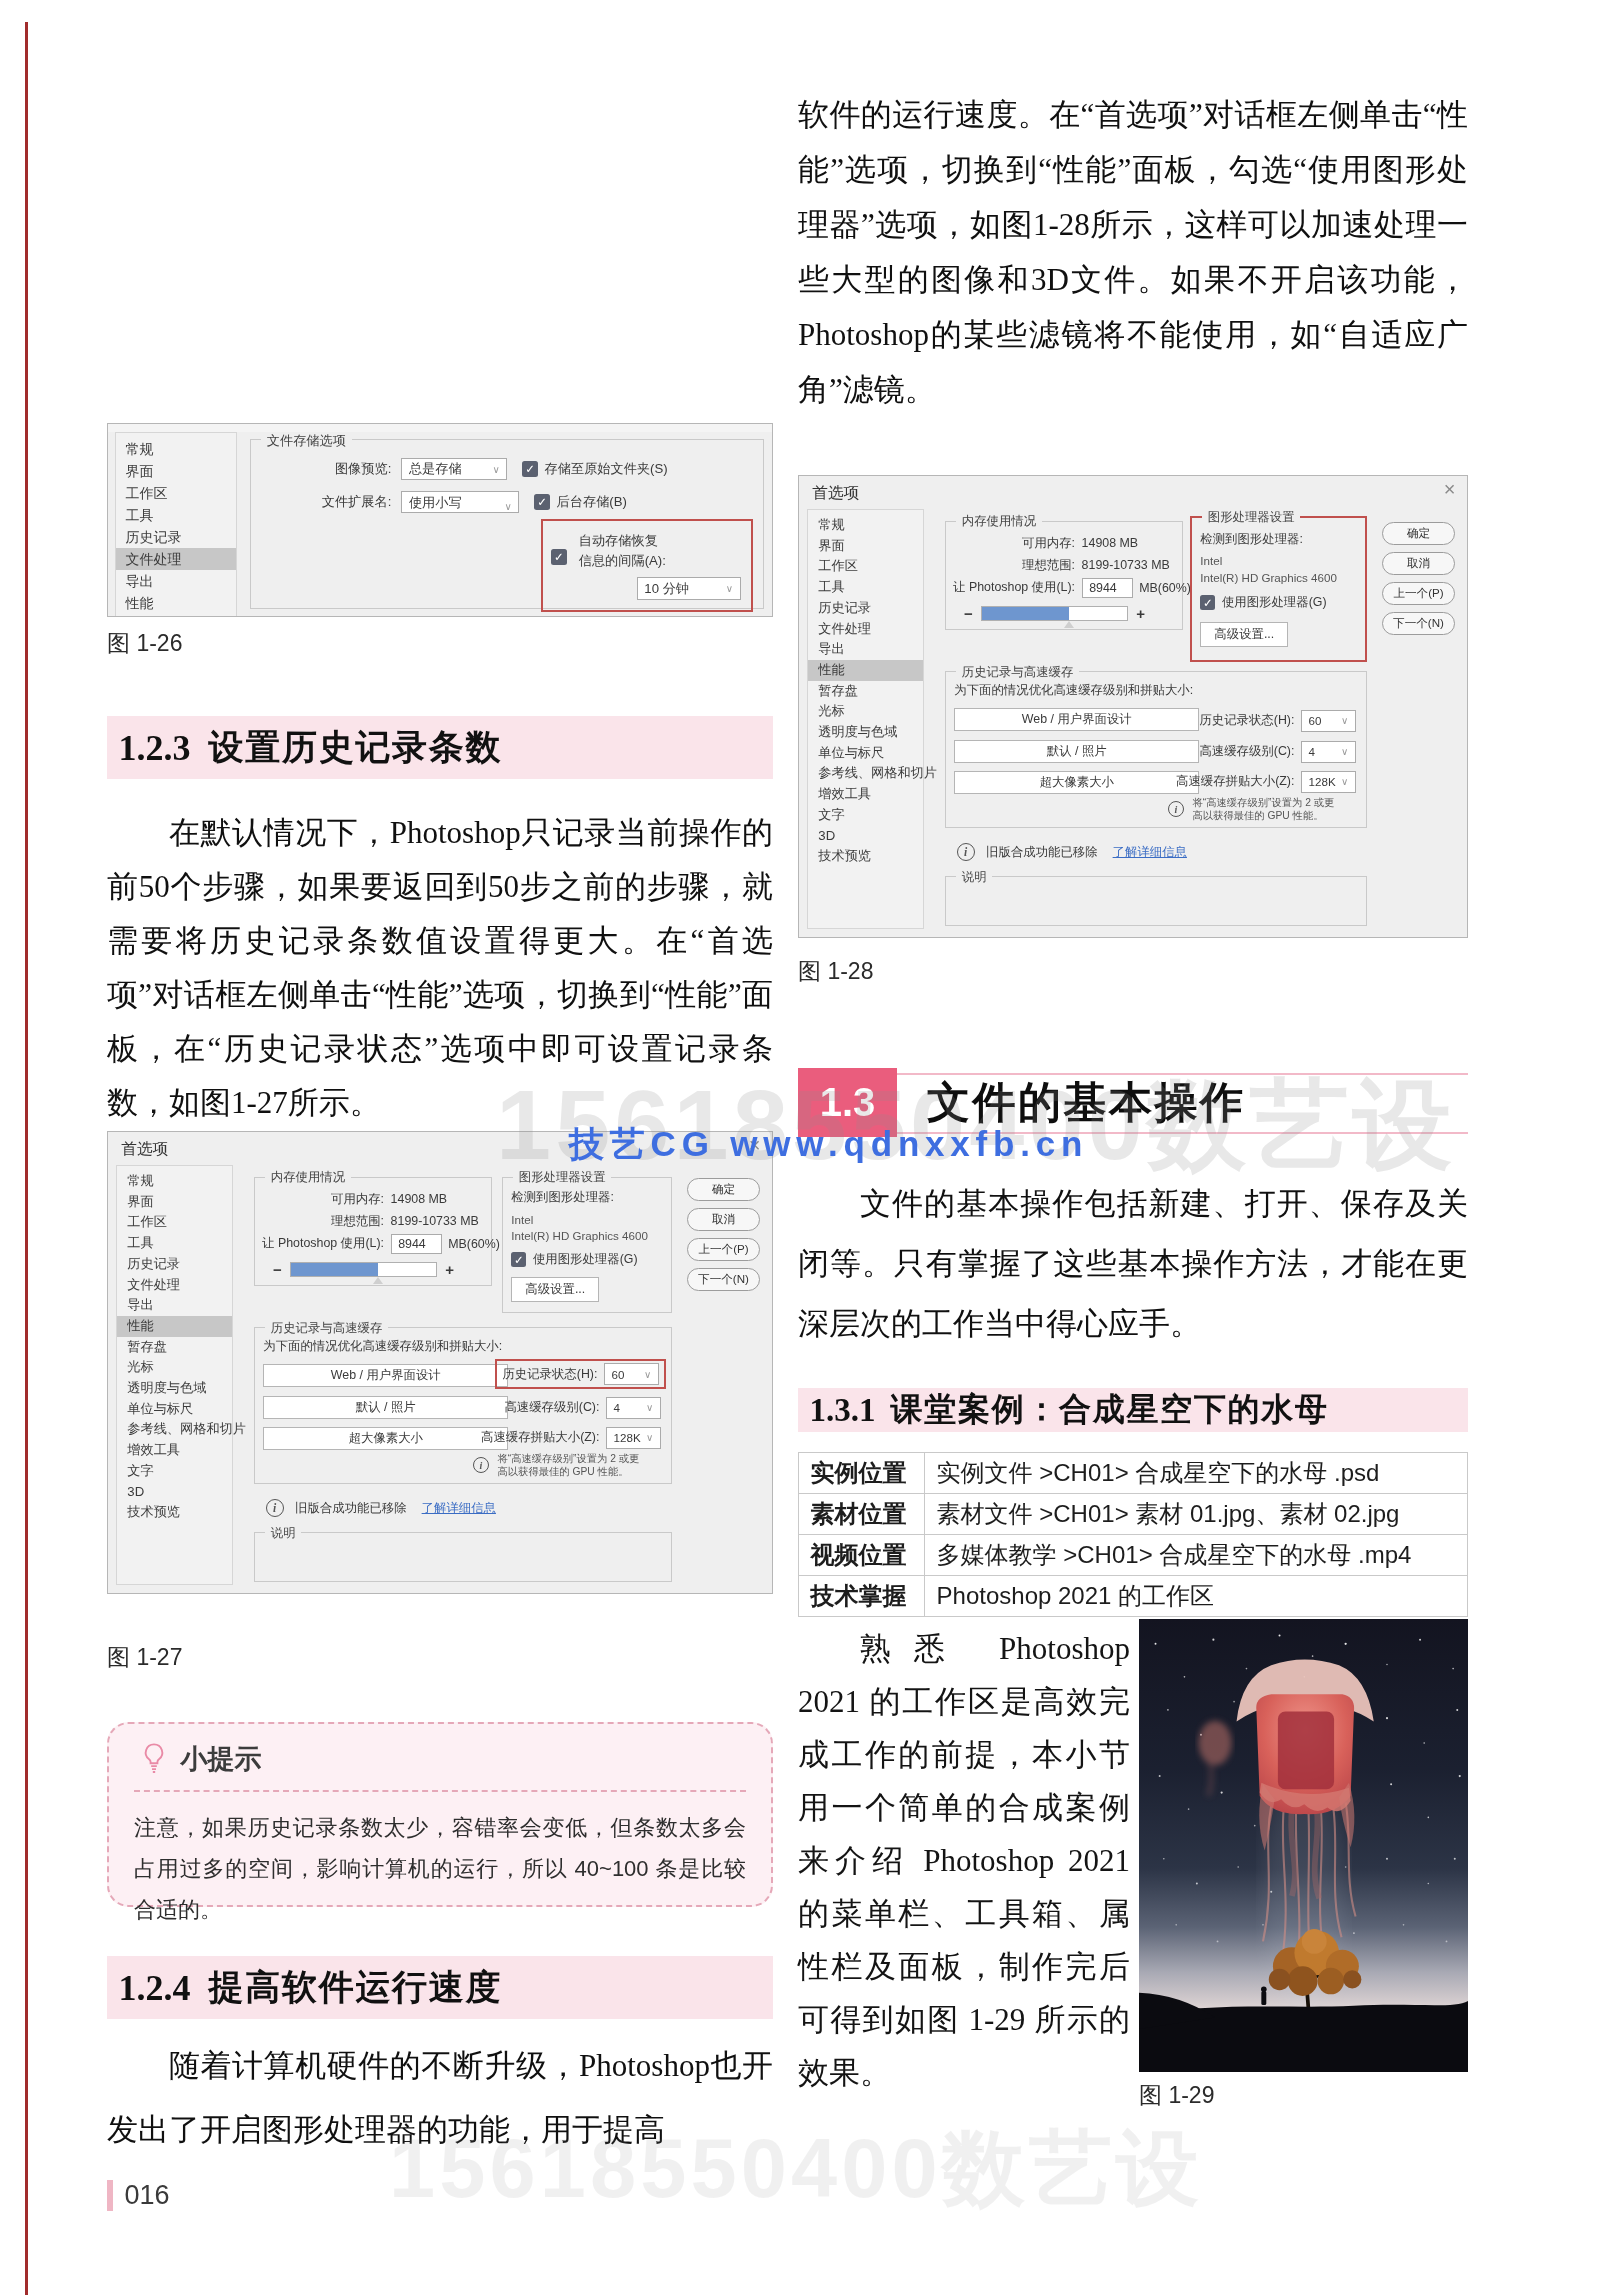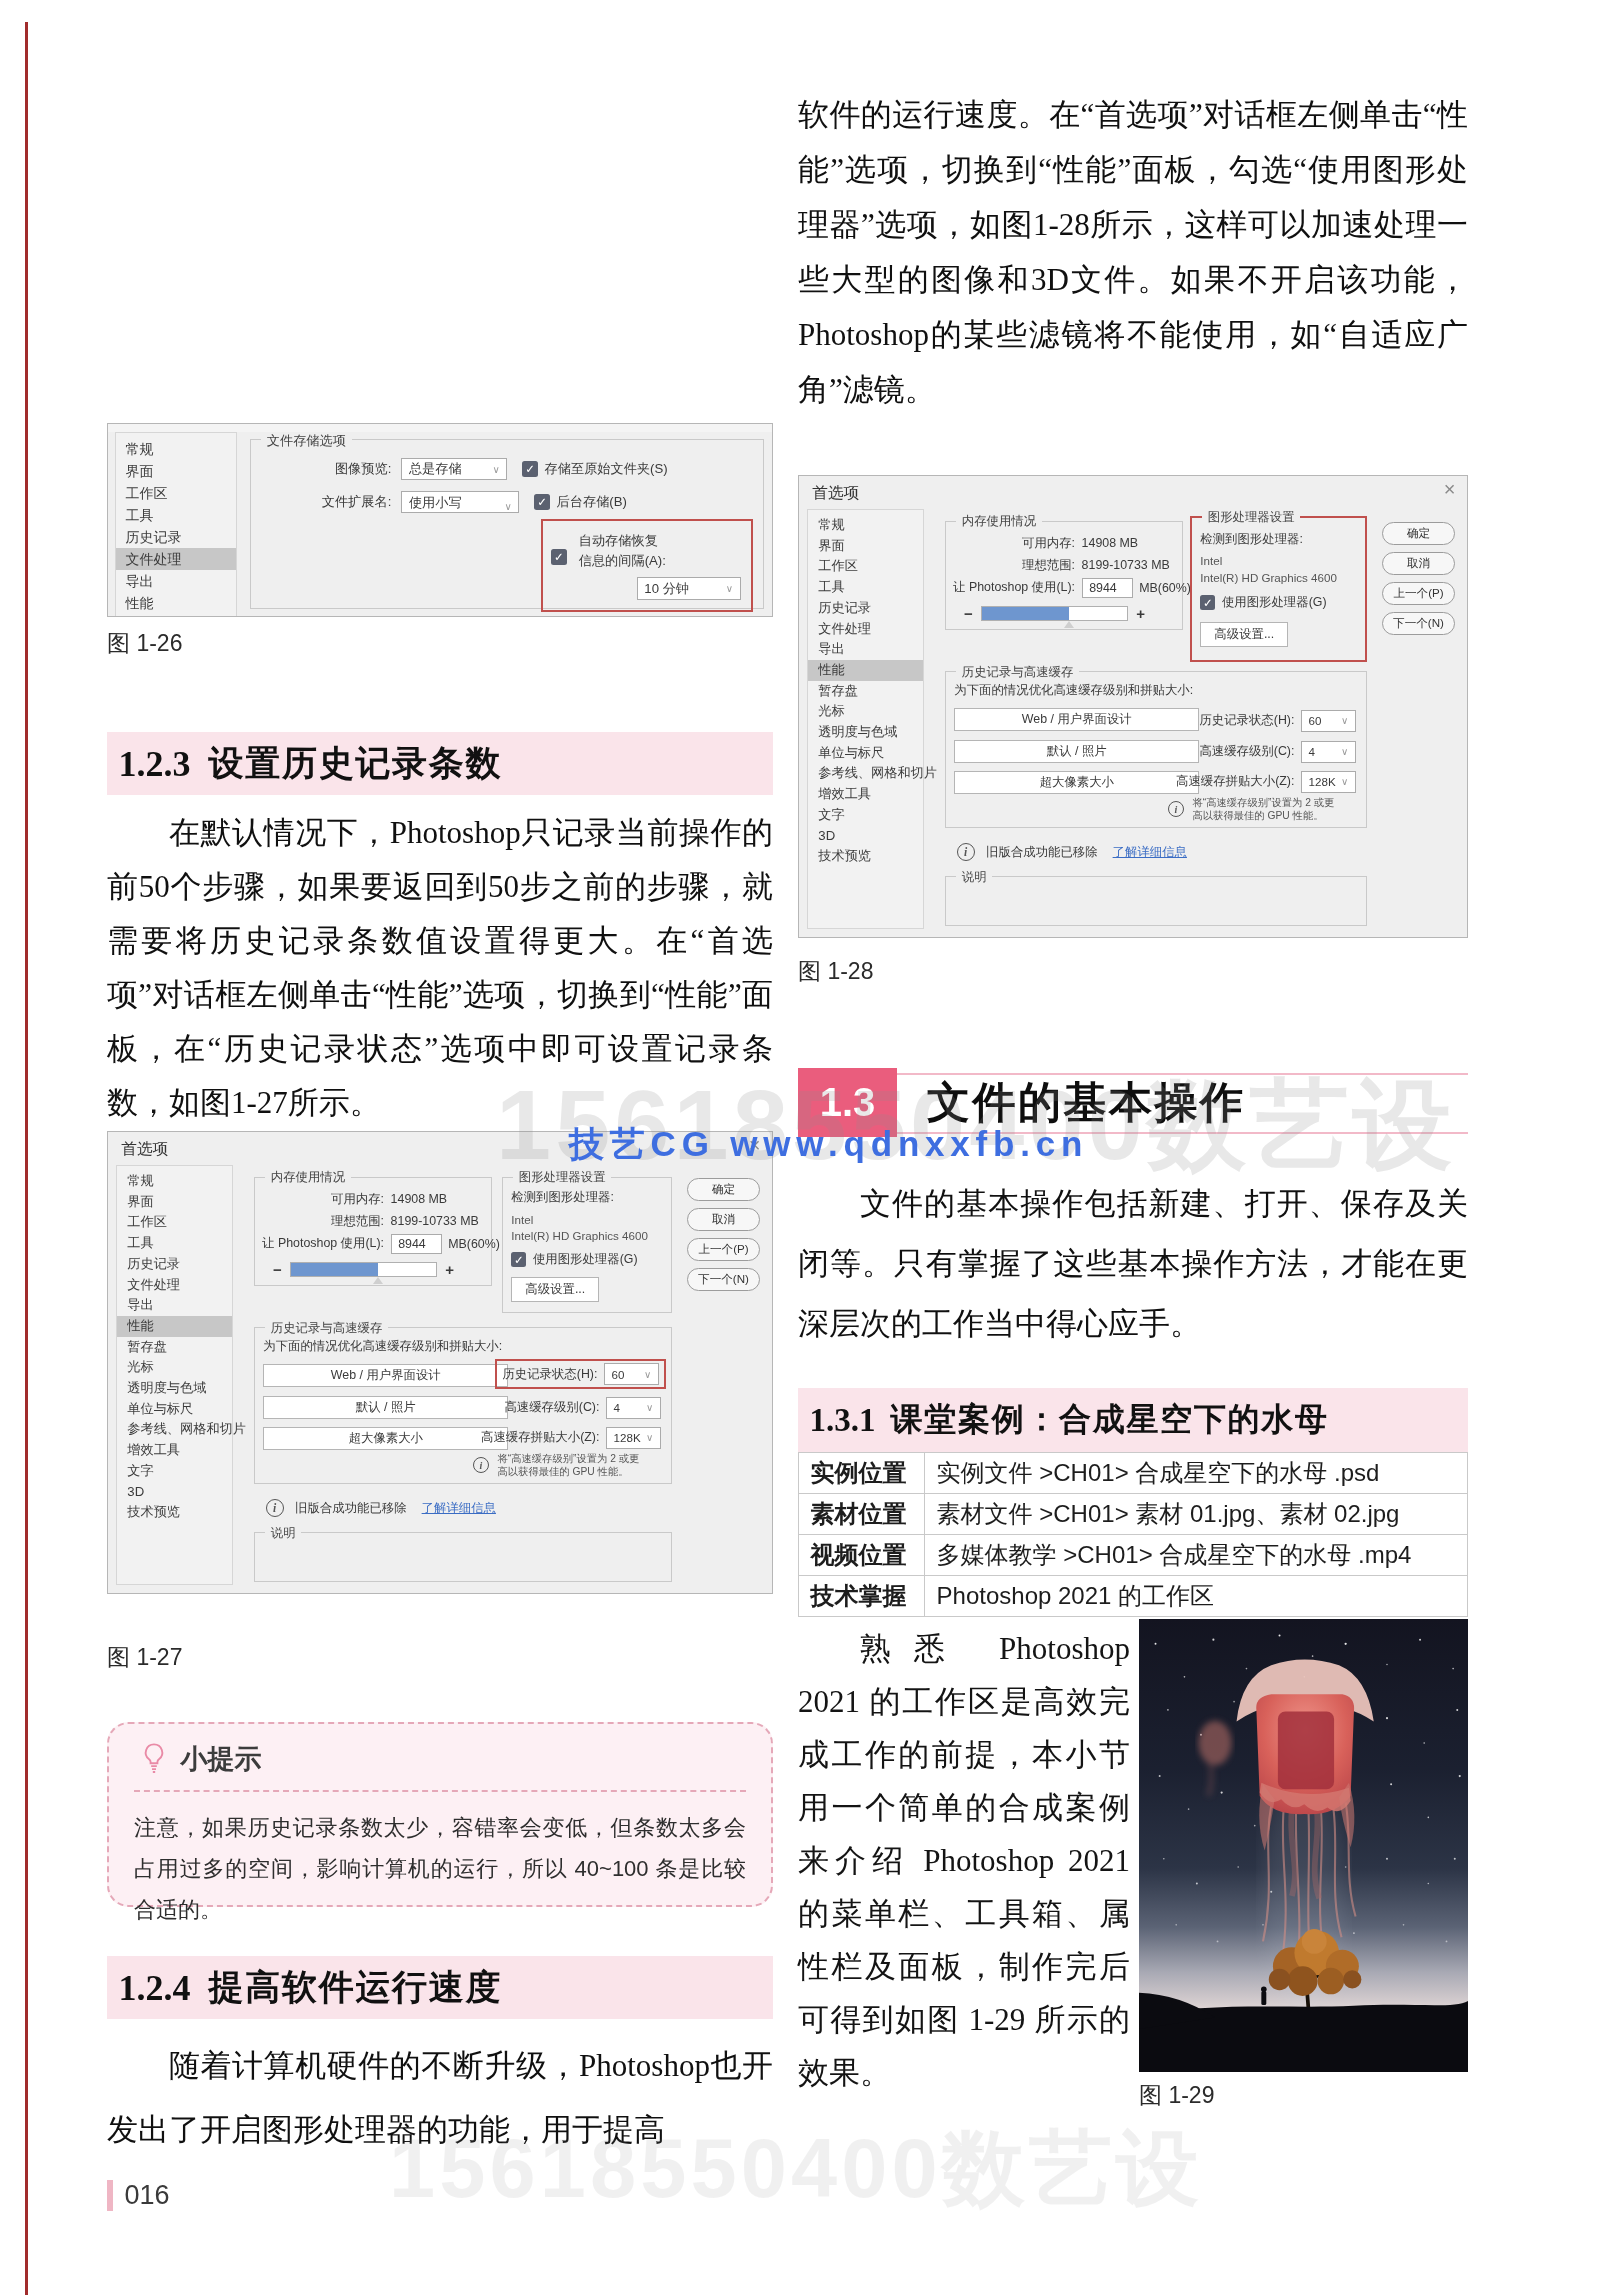--- a/index.html
+++ b/index.html
@@ -131,21 +131,21 @@
         </div>
         <div class="selbox" style="position:absolute; left:94px; top:56px; width:104px; height:23px; font-size:13.2px;">
           <span>10 分钟</span>
             <span class="arr">∨</span>
         </div>
       </div>
     </div>
   </div>
   <div class="cap" style="top:628px;">图 1-26</div>
 
-  <div class="h-bar" style="top:732px; height:63px;">
+  <div class="h-bar" style="top:716px; height:63px;">
     <span class="h-num">1.2.3</span>
     <span class="h-title">设置历史记录条数</span>
   </div>
 
   <div class="para indent" style="top:806px; font-size:31px; line-height:54px;">在默认情况下，Photoshop只记录当前操作的前50个步骤，如果要返回到50步之前的步骤，就需要将历史记录条数值设置得更大。在“首选项”对话框左侧单击“性能”选项，切换到“性能”面板，在“历史记录状态”选项中即可设置记录条数，如图1-27所示。</div>
 
   <div class="dlg" style="left:0; top:1131px; width:666px; height:463px;">
     <span class="dlg-title">首选项</span>
     <span class="dlg-close">×</span>
     <div class="sb" style="left:8.3px; top:33px; bottom:8.3px; width:117px;">
@@ -408,21 +408,21 @@
 
   <div class="h13" style="top:1068px;">
     <div class="rule t"></div>
     <div class="rule b"></div>
     <div class="numbox">1.3</div>
     <div class="t13">文件的基本操作</div>
   </div>
 
   <div class="para indent" style="top:1174px; line-height:60px;">文件的基本操作包括新建、打开、保存及关闭等。只有掌握了这些基本操作方法，才能在更深层次的工作当中得心应手。</div>
 
-  <div class="h-bar" style="top:1388px; height:64px;">
+  <div class="h-bar" style="top:1388px; height:44px;">
     <span class="h-num" style="font-size:33px;">1.3.1</span>
     <span class="h-title" style="font-size:32px; margin-left:15px;">课堂案例：合成星空下的水母</span>
   </div>
 
   <table class="case-table" style="top:1452px;">
     <tbody>
         <tr>
           <td class="lbl">实例位置</td>
           <td>实例文件 &gt;CH01&gt; 合成星空下的水母 .psd</td>
         </tr>

